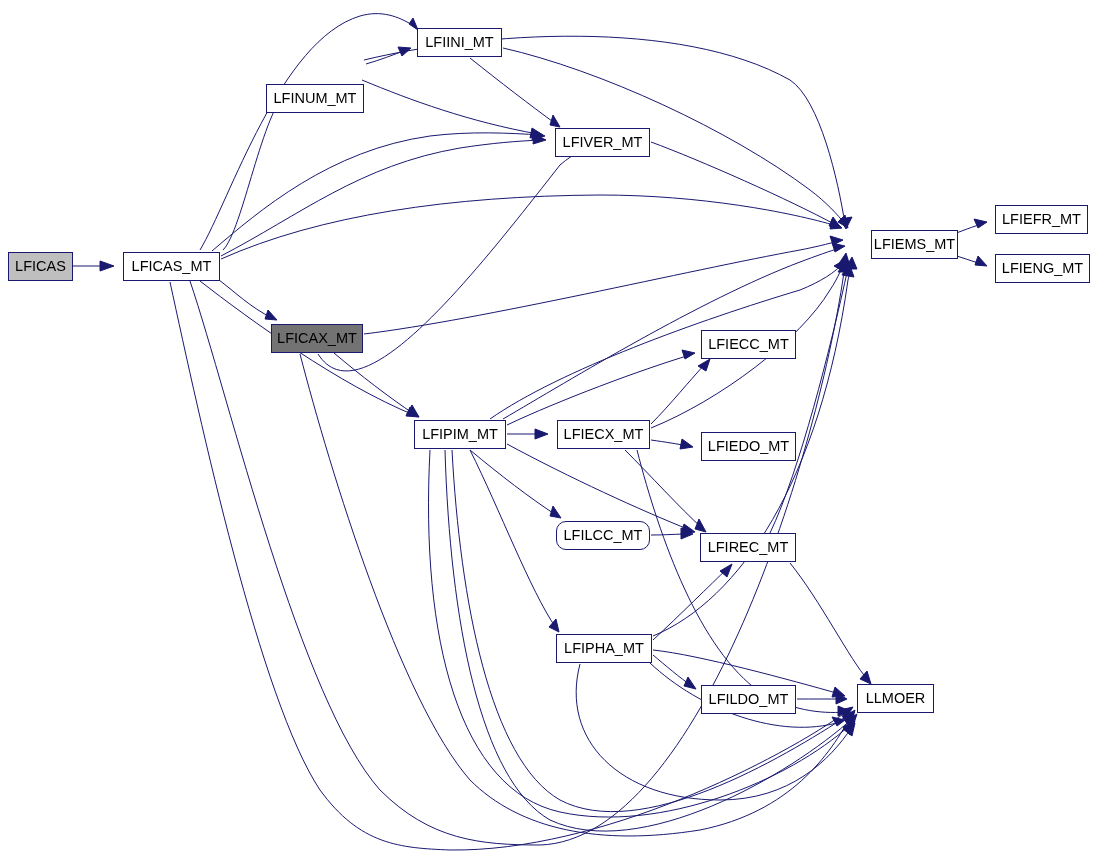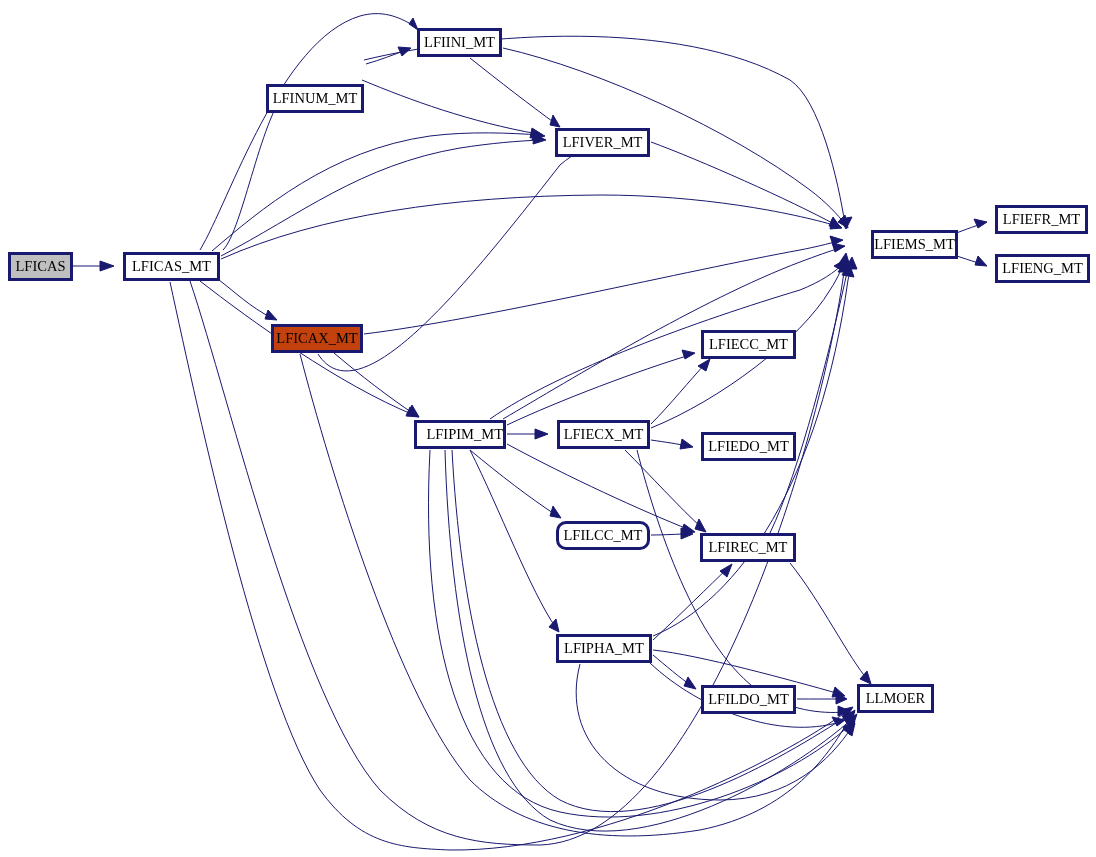--- a/index.html
+++ b/index.html
@@ -18,24 +18,24 @@
   #edge-layer {
     position: absolute;
     left: 0;
     top: 0;
     width: 1096px;
     height: 857px;
   }
   .graph-node {
     position: absolute;
     box-sizing: border-box;
-    border: 3px solid #c4b5fd;
+    border: 1px solid #c4b5fd;
     background: #ffffff;
     color: #000000;
-    font-family: Liberation Serif, serif;
+    font-family: Liberation Sans, sans-serif;
     font-size: 14.5px;
     line-height: 1;
     display: flex;
     align-items: center;
     justify-content: center;
     white-space: nowrap;
     letter-spacing: 0px;
     z-index: 5;
   }
   .graph-node.highlight {
@@ -263,27 +263,27 @@
     </div>
     <div class="graph-node" style="left: 849px; top: 230px; width: 87px; height: 29px; border-color: rgb(25, 25, 112); background: rgb(255, 255, 255); margin-left: 22px;">
       <span>LFIEMS_MT</span>
     </div>
     <div class="graph-node" style="left: 995px; top: 205px; width: 93px; height: 29px; border-color: rgb(25, 25, 112); background: rgb(255, 255, 255);">
       <span>LFIEFR_MT</span>
     </div>
     <div class="graph-node" style="left: 995px; top: 254px; width: 95px; height: 29px; border-color: rgb(25, 25, 112); background: rgb(255, 255, 255);">
       <span>LFIENG_MT</span>
     </div>
-    <div class="graph-node" style="left: 271px; top: 324px; width: 92px; height: 29px; border-color: rgb(25, 25, 112); background: #c2410c;">
+    <div class="graph-node" style="left: 271px; top: 324px; width: 92px; height: 29px; border-color: rgb(25, 25, 112); background: #737373;">
       <span>LFICAX_MT</span>
     </div>
     <div class="graph-node" style="left: 701px; top: 330px; width: 95px; height: 29px; border-color: rgb(25, 25, 112); background: rgb(255, 255, 255);">
       <span>LFIECC_MT</span>
     </div>
-    <div class="graph-node" style="left: 414px; top: 420px; width: 92px; height: 29px; border-color: rgb(25, 25, 112); background: rgb(255, 255, 255); justify-content: flex-end;">
+    <div class="graph-node" style="left: 414px; top: 420px; width: 92px; height: 29px; border-color: rgb(25, 25, 112); background: rgb(255, 255, 255);">
       <span>LFIPIM_MT</span>
     </div>
     <div class="graph-node" style="left: 557px; top: 420px; width: 93px; height: 29px; border-color: rgb(25, 25, 112); background: rgb(255, 255, 255);">
       <span>LFIECX_MT</span>
     </div>
     <div class="graph-node" style="left: 701px; top: 432px; width: 95px; height: 29px; border-color: rgb(25, 25, 112); background: rgb(255, 255, 255);">
       <span>LFIEDO_MT</span>
     </div>
     <div class="graph-node" style="left: 556px; top: 521px; width: 94px; height: 29px; border-color: rgb(25, 25, 112); background: rgb(255, 255, 255); border-radius: 10px;">
       <span>LFILCC_MT</span>

